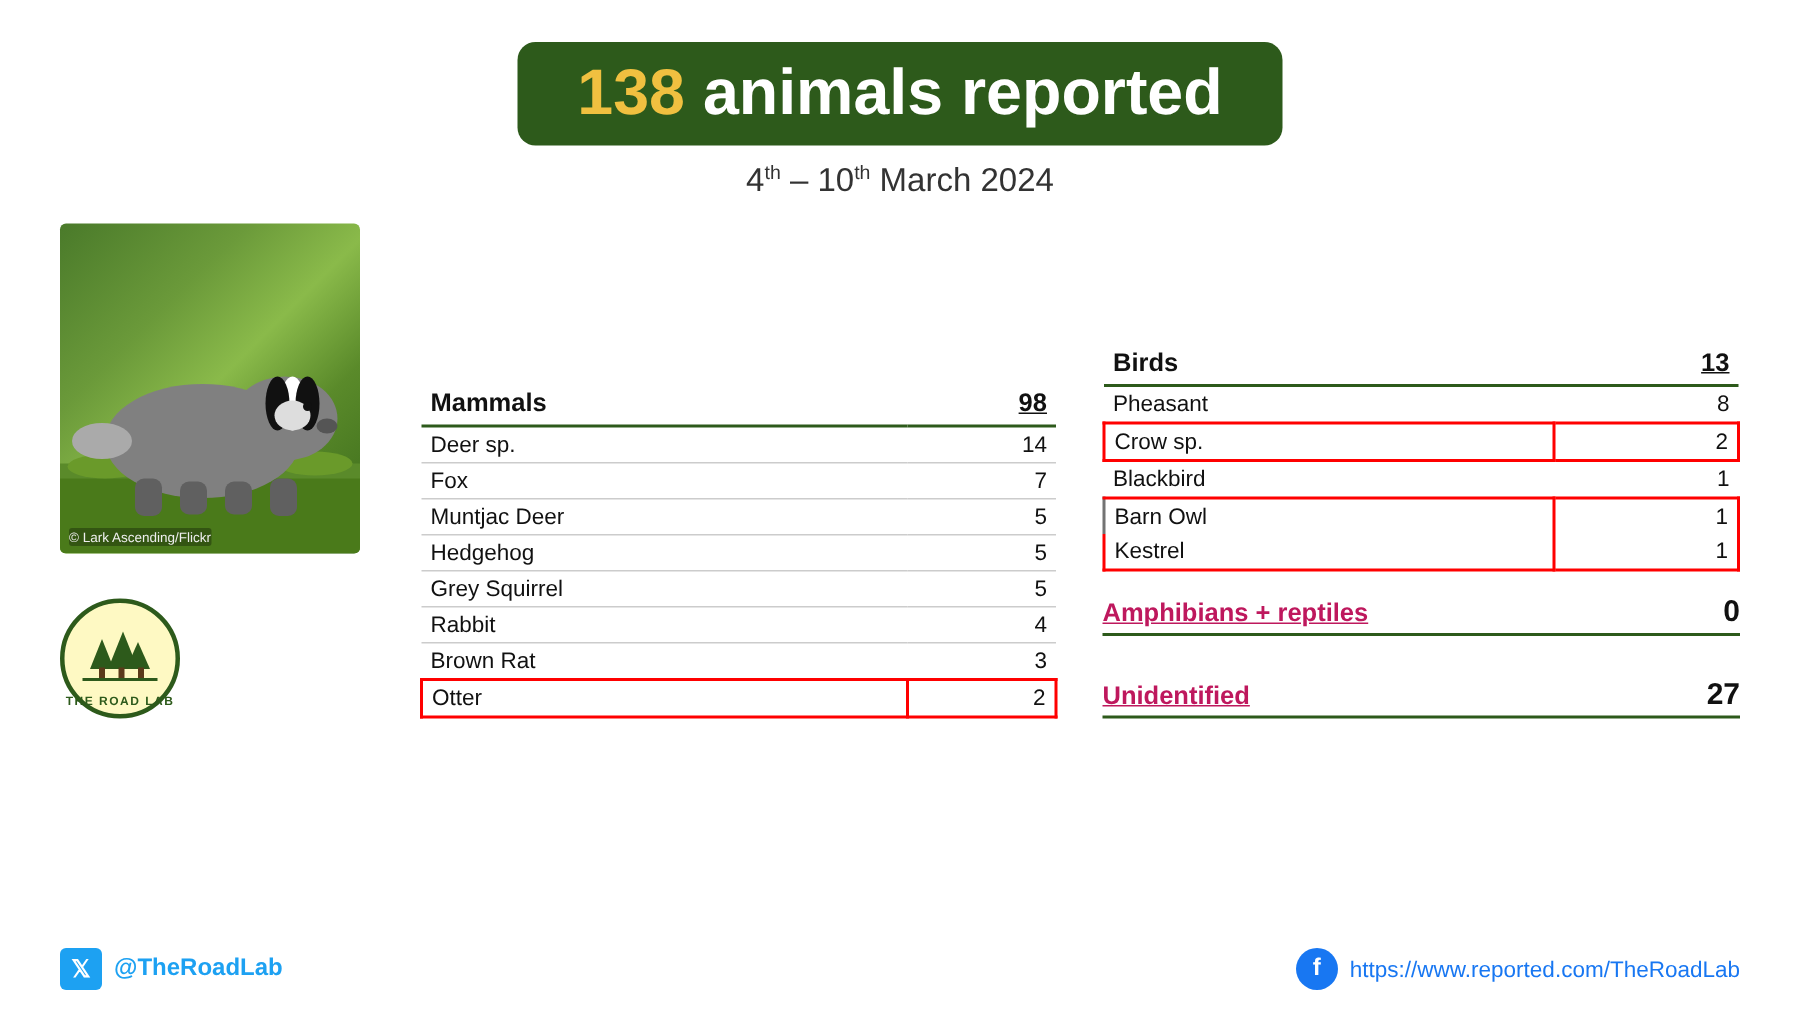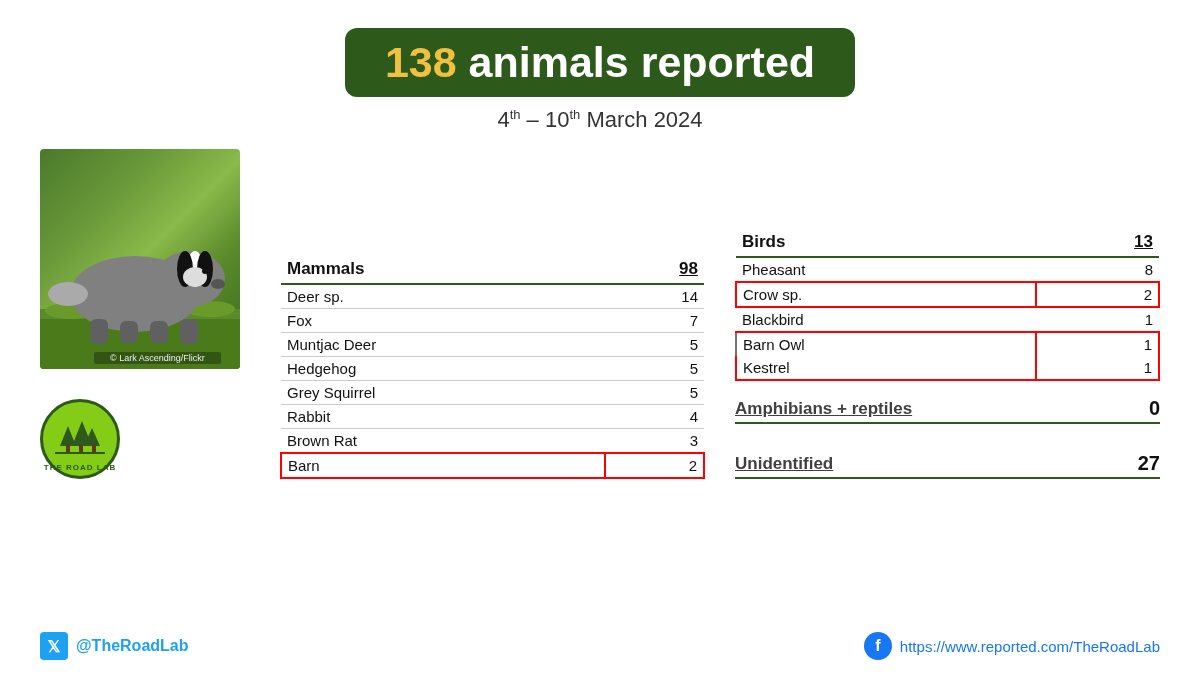--- a/index.html
+++ b/index.html
@@ -80,21 +80,21 @@
       display: flex;
       flex-direction: column;
       align-items: center;
     }
 
     .logo-circle {
       width: 80px;
       height: 80px;
       border-radius: 50%;
       border: 3px solid #2d5a1b;
-      background: #84cc16;
+      background: #fef9c3;
       display: flex;
       flex-direction: column;
       align-items: center;
       justify-content: center;
       position: relative;
     }
 
     .logo-text-small {
       font-size: 8px;
       color: #2d5a1b;
@@ -233,21 +233,21 @@
       justify-content: space-between;
       align-items: center;
       border-bottom: 2px solid #2d5a1b;
       padding-bottom: 2px;
     }
 
     .section-label {
       font-size: 17px;
       font-weight: bold;
       text-decoration: underline;
-      color: #404040;
+      color: #be185d;
     }
 
     .section-number {
       font-size: 20px;
       font-weight: bold;
       color: #111;
     }
   </style>
 </head>
 <body>
@@ -292,21 +292,21 @@
 
           <circle cx="165" cy="122" r="3" fill="#111"></circle>
 
           <rect x="50" y="170" width="18" height="25" rx="6" fill="#606060"></rect>
           <rect x="80" y="172" width="18" height="22" rx="6" fill="#606060"></rect>
           <rect x="110" y="172" width="18" height="22" rx="6" fill="#606060"></rect>
           <rect x="140" y="170" width="18" height="25" rx="6" fill="#606060"></rect>
 
           <ellipse cx="28" cy="145" rx="20" ry="12" fill="#aaa"></ellipse>
         </svg>
-        <div style="position:absolute;bottom:5px;left:6px;font-size:9px;color:#eee;background:rgba(0,0,0,0.3);padding:1px 16px;border-radius:2px;margin-left:48px;">© Lark Ascending/Flickr</div>
+        <div style="position:absolute;bottom:5px;left:6px;font-size:9px;color:#eee;background:rgba(0,0,0,0.3);padding:1px 0;border-radius:2px;">© Lark Ascending/Flickr</div>
       </div>
 
       <div class="logo-area">
         <div class="logo-circle">
           <svg width="60" height="55" viewBox="0 0 60 55">
 
             <polygon points="10,40 18,20 26,40" fill="#2d5a1b"></polygon>
             <polygon points="22,40 32,15 42,40" fill="#2d5a1b"></polygon>
             <polygon points="34,40 42,22 50,40" fill="#2d5a1b"></polygon>
 
@@ -354,21 +354,21 @@
             </tr>
             <tr>
               <td>Rabbit</td>
               <td class="count-cell">4</td>
             </tr>
             <tr>
               <td>Brown Rat</td>
               <td class="count-cell">3</td>
             </tr>
             <tr class="highlight-single">
-              <td>Barn</td>
+              <td>Otter</td>
               <td class="count-cell">2</td>
             </tr>
           </tbody>
         </table>
       </div>
 
       <div class="data-table">
 
         <table>
           <thead>

